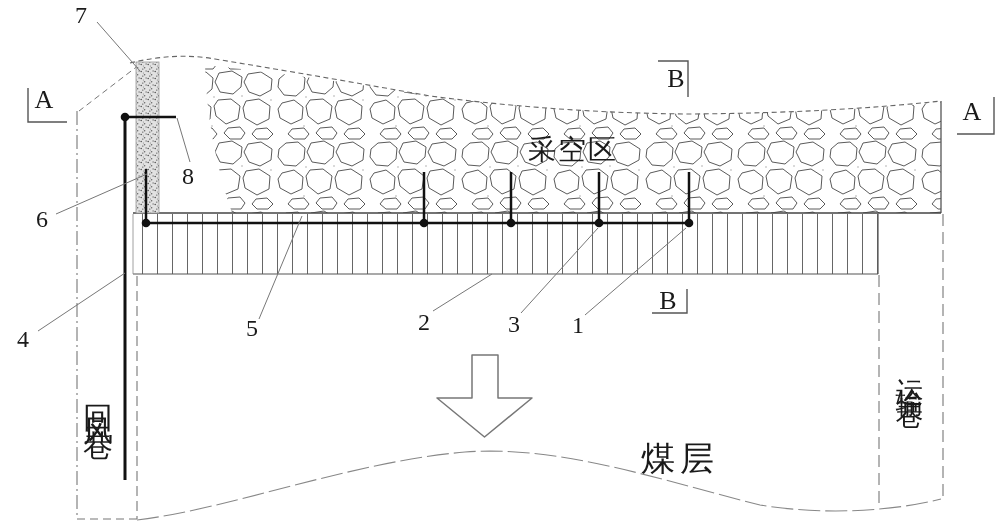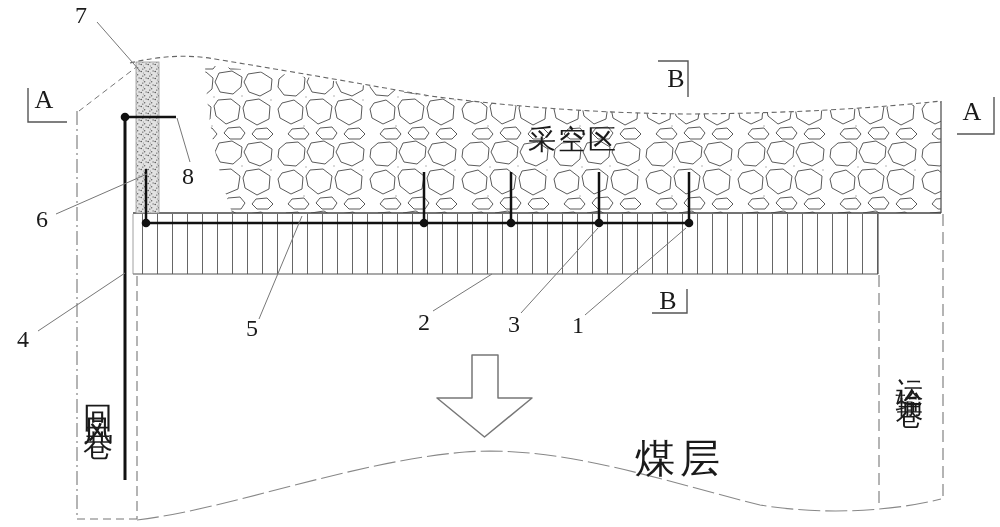--- a/index.html
+++ b/index.html
@@ -7,21 +7,21 @@
     position:relative;width:1000px;height:527px;background:#fff;overflow:hidden;
     font-family:"Liberation Serif","DejaVu Serif",serif;color:#1a1a1a;
   }
   .stage svg{position:absolute;left:0;top:0;}
   .txt{position:absolute;transform:translate(-50%,-50%);white-space:nowrap;line-height:1;}
   .cjk{font-family:"Liberation Serif","DejaVu Serif",serif;}
   .vert{writing-mode:vertical-lr;text-orientation:upright;}
   .callout{font-size:24px;}
   .marker{font-size:26px;}
   .goaf-label{font-size:28px;letter-spacing:2px;}
-  .seam-label{font-size:40px;letter-spacing:5px;}
+  .seam-label{font-size:34px;letter-spacing:5px;}
   .airway-label{font-size:30px;letter-spacing:13px;}
   .transport-label{font-size:28px;letter-spacing:11px;}
 </style>
 </head>
 <body>
 
 <div class="stage">
 
   <svg width="1000" height="527" viewBox="0 0 1000 527">
     <defs>
@@ -124,21 +124,21 @@
       <path d="M38,331 L125,273"></path>
       <path d="M259,319 L302,216"></path>
       <path d="M433,311 L492,274"></path>
       <path d="M521,313 L598,228"></path>
       <path d="M585,315 L686,228"></path>
     </g>
 
     <path d="M472,355 H498 V398 H532 L484.5,437 L437,398 H472 Z" fill="#fff" stroke="#777" stroke-width="1.5" stroke-linejoin="round"></path>
   </svg>
 
-  <div class="txt cjk goaf-label" style="left:573px;top:140px;">采空区</div>
+  <div class="txt cjk goaf-label" style="left:573px;top:150px;">采空区</div>
   <div class="txt cjk seam-label" style="left:680px;top:459px;">煤层</div>
   <div class="txt cjk vert airway-label" style="left:98px;top:400px;">回风巷</div>
   <div class="txt cjk vert transport-label" style="left:909px;top:373px;">运输巷</div>
 
   <div class="txt marker" style="left:44px;top:100px;">A</div>
   <div class="txt marker" style="left:972px;top:112px;">A</div>
   <div class="txt marker" style="left:676px;top:79px;">B</div>
   <div class="txt marker" style="left:668px;top:301px;">B</div>
 
   <div class="txt callout" style="left:81px;top:15px;">7</div>

